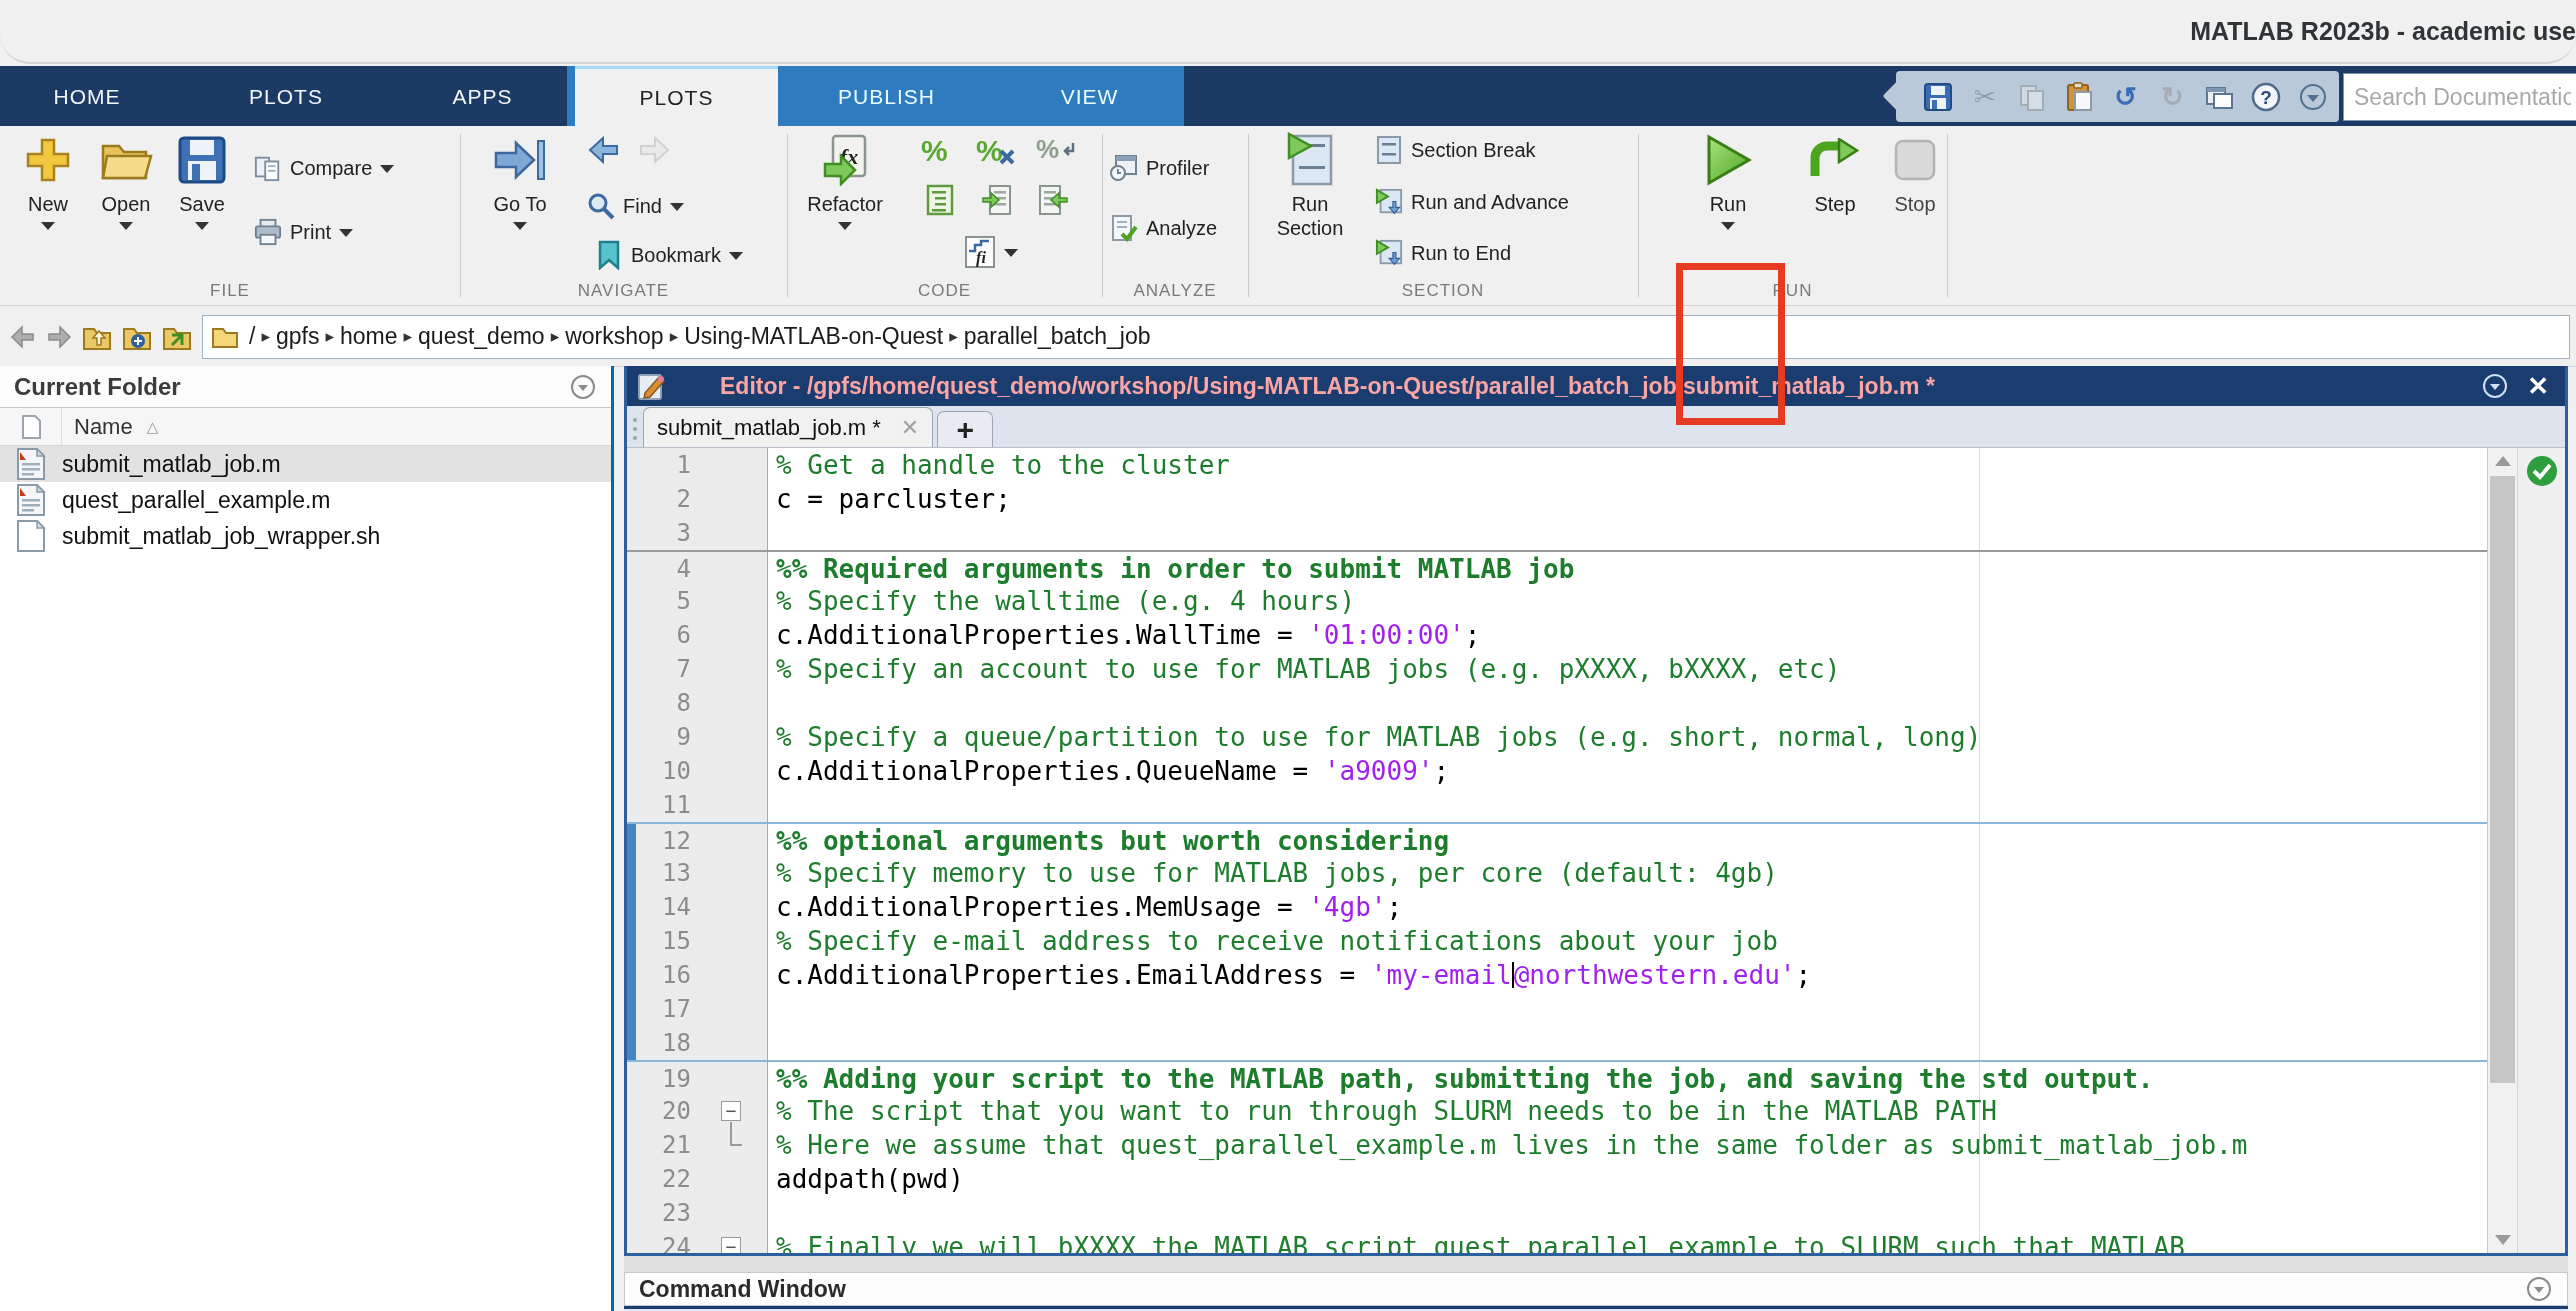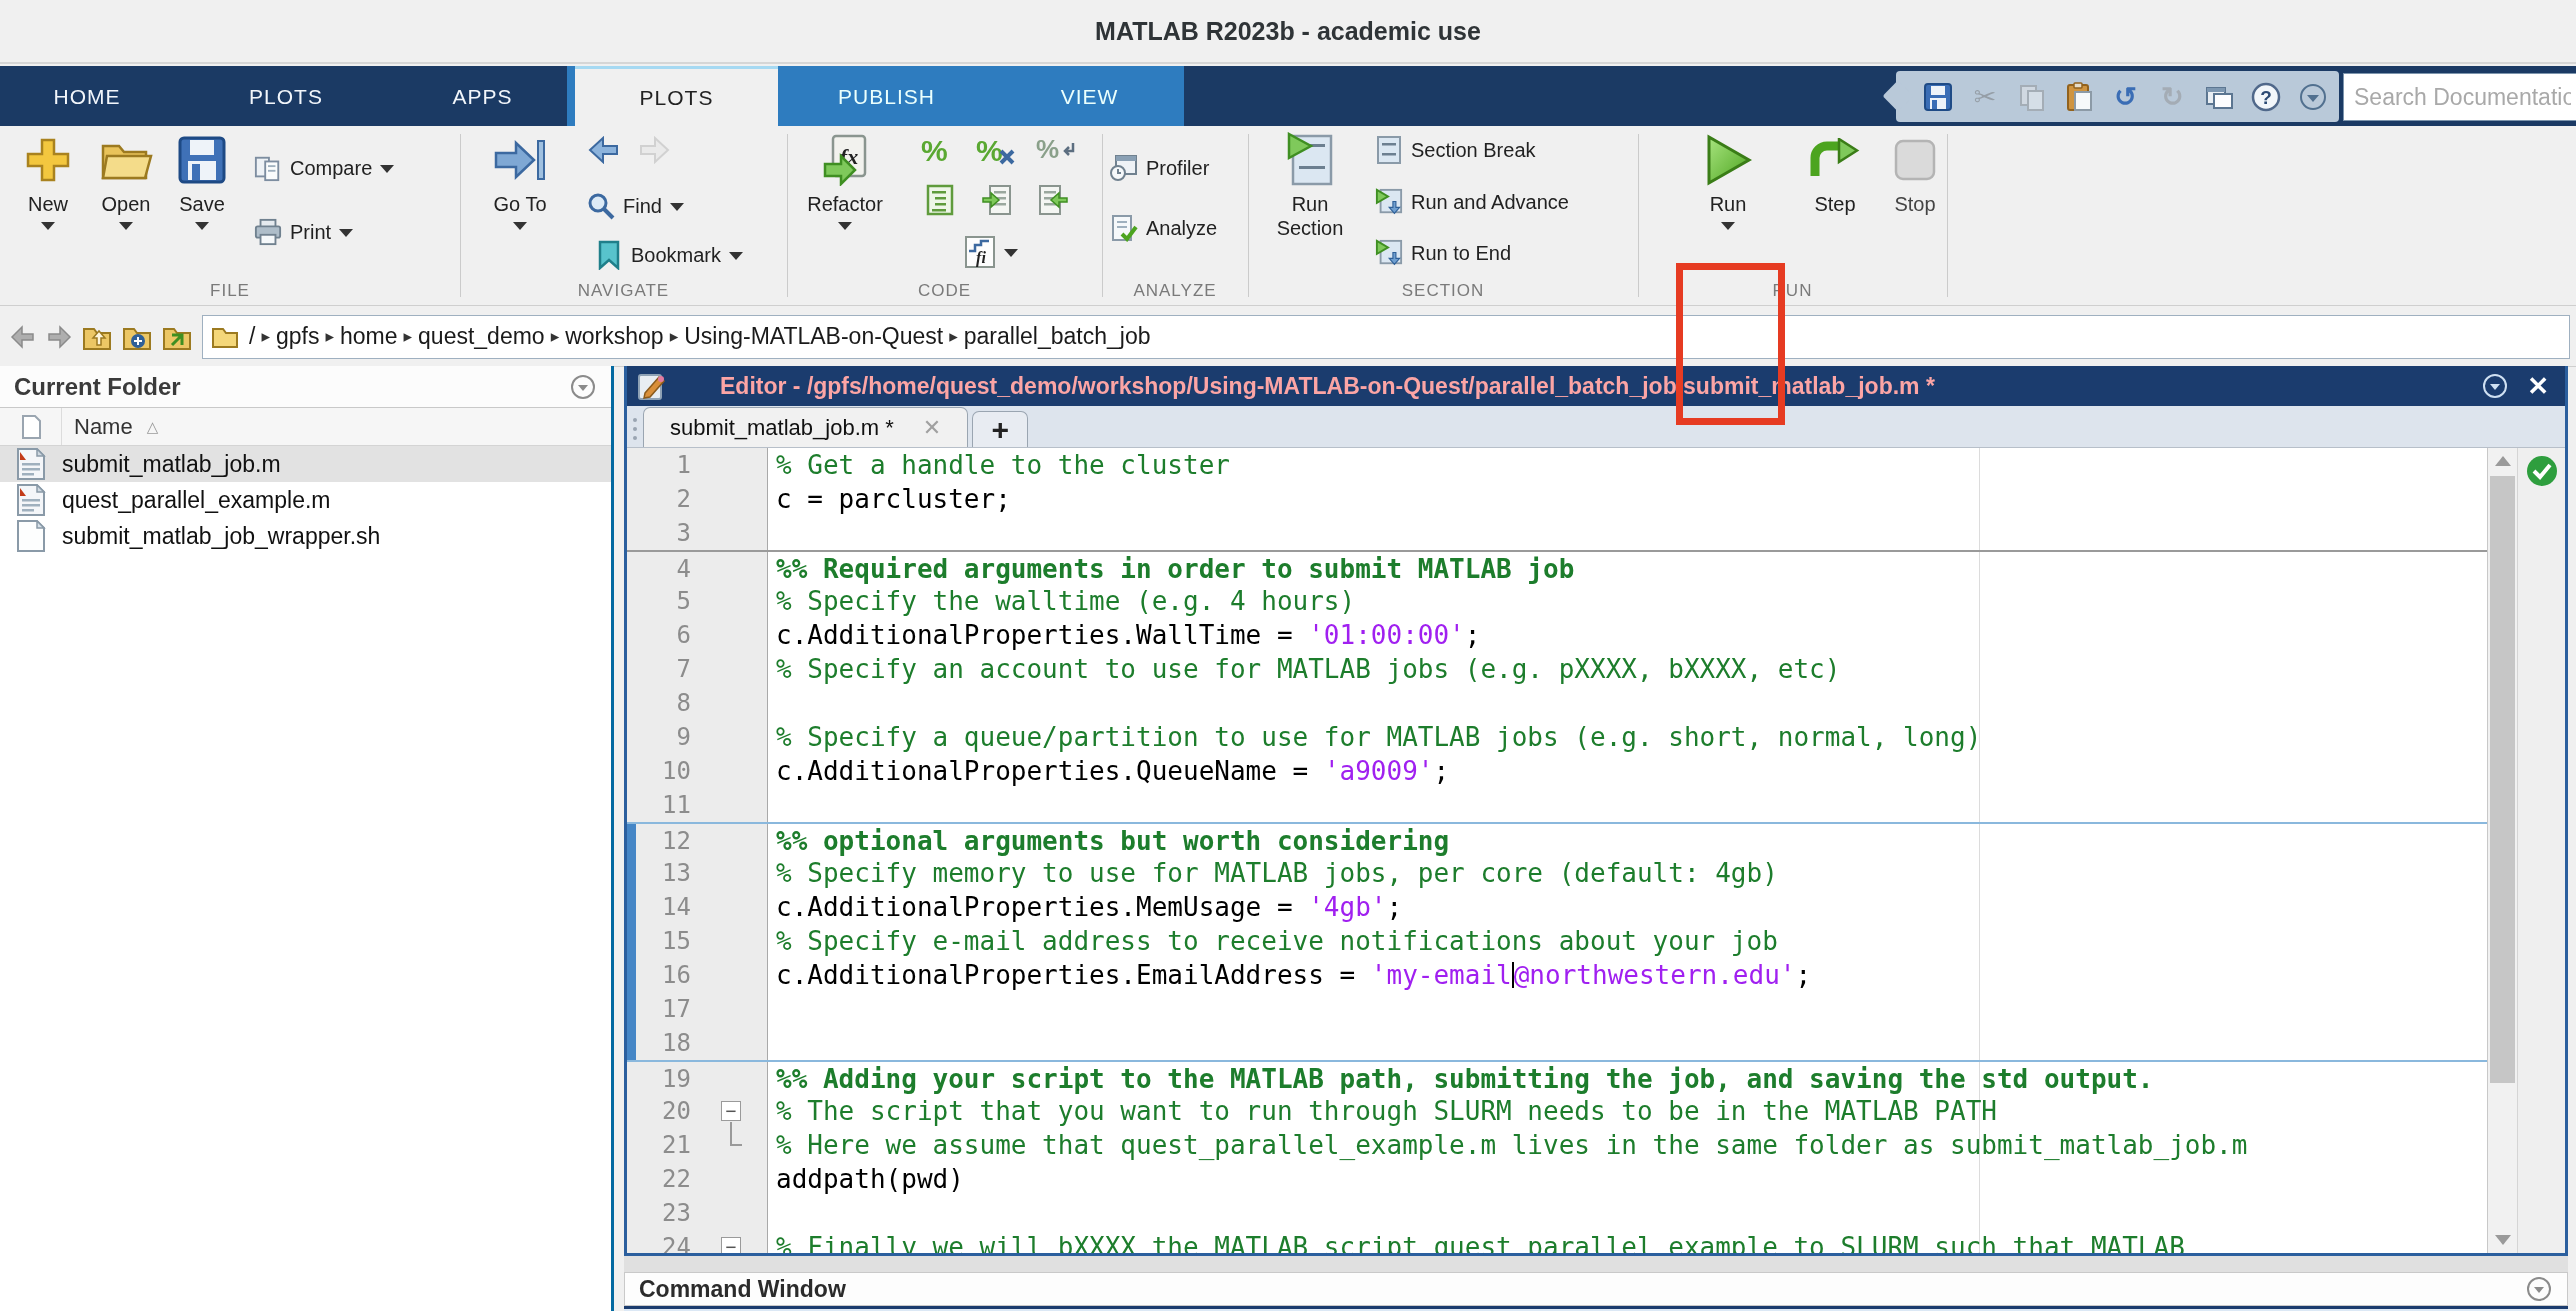--- a/index.html
+++ b/index.html
@@ -2,21 +2,21 @@
 <html><head>
 <meta charset="utf-8">
 <style>
   * { margin:0; padding:0; box-sizing:border-box; }
   html,body { width:2576px; height:1312px; overflow:hidden; }
   body { font-family:"Liberation Sans", sans-serif; background:#f0f0f0; position:relative; }
   .abs { position:absolute; }
 
   
   .titlebar { left:0; top:0; width:2576px; height:64px; background:#f0f0f0; border-bottom:2px solid #d6d6d6;
-              display:flex; align-items:center; justify-content:center; }
+              display:flex; align-items:center; justify-content:flex-end;border-radius:30px; }
   .titlebar .wtitle { font-size:25px; font-weight:bold; color:#2f3437; }
 
   
   .tabband { left:0; top:66px; width:2576px; height:61px; background:#1b3a64; }
   .ctxgroup { position:absolute; left:567px; top:0; width:617px; height:61px; background:#2e7cbf; }
   .rtab { position:absolute; top:0; height:61px; display:flex; align-items:center; justify-content:center;
           color:#fff; font-size:21px; letter-spacing:1px; cursor:default; }
   .rtab.dark { color:#f2f6fb; }
   .rtab.ctx { color:#eafffd; }
   .rtab.active { background:#f0f0f0; color:#222; border-top:3px solid #a6d9f2; }
@@ -76,21 +76,21 @@
   
   .edpanel { left:624px; top:366px; width:1944px; height:890px; border:3px solid #2b5f9e; border-top:none;
              background:#fff; }
   .edtitle { height:40px; background:#1b3c6e; display:flex; align-items:center; padding:0 10px; gap:10px; }
   .edtitle .t { font-size:23px; font-weight:bold; color:#fca5a5; flex:1; white-space:nowrap; overflow:hidden;margin-left:43px; }
   .edtitle .rbtns { display:flex; align-items:center; gap:18px; padding-right:6px; }
   .edtabs { height:42px; background:#dde4ed; border-bottom:1px solid #b7bfc9; display:flex; align-items:flex-end; position:relative; }
   .dragdots { width:16px; height:36px; display:flex; flex-direction:column; justify-content:center; gap:5px; align-items:center; }
   .dragdots i { width:4px; height:4px; background:#9aa5b2; border-radius:50%; }
   .edtab { height:40px; background:#f1f1f1; border:1px solid #9aa5b1; border-bottom:none; border-radius:7px 7px 0 0;
-           display:flex; align-items:center; gap:29px; padding:0 26px; font-size:22px; color:#111; }
+           display:flex; align-items:center; gap:20px; padding:0 13px; font-size:22px; color:#111; }
   .edtab .x { color:#a0a0a0; font-size:22px; }
   .plustab { height:36px; width:56px; background:#e8ecf2; border:1px solid #9aa5b1; border-bottom:none;
              border-radius:7px 7px 0 0; display:flex; align-items:center; justify-content:center;
              font-size:30px; font-weight:bold; color:#222; margin-left:4px; }
   .edcode { position:relative; height:805px; overflow:hidden; background:#fff; }
   .ruler { position:absolute; left:1352px; top:0; bottom:0; width:1px; background:#dcdcdc; z-index:0; }
   .rows { position:absolute; left:0; top:0; width:1860px; z-index:1; }
   .crow { display:flex; height:34px; line-height:34px; font-family:"DejaVu Sans Mono", monospace; font-size:26px; }
   .crow .ln { width:80px; background:#ececec; color:#8c8c8c; text-align:right; padding-right:16px; font-size:24px; }
   .crow .fold { width:61px; background:#ececec; border-right:1px solid #a9a9a9; position:relative; }

